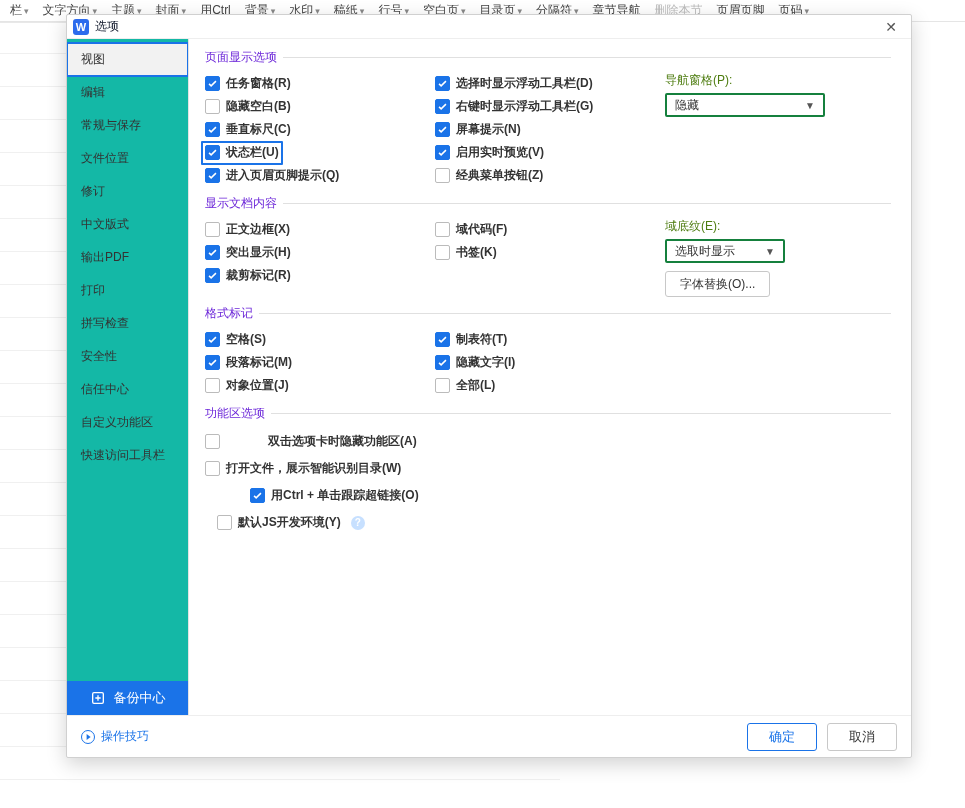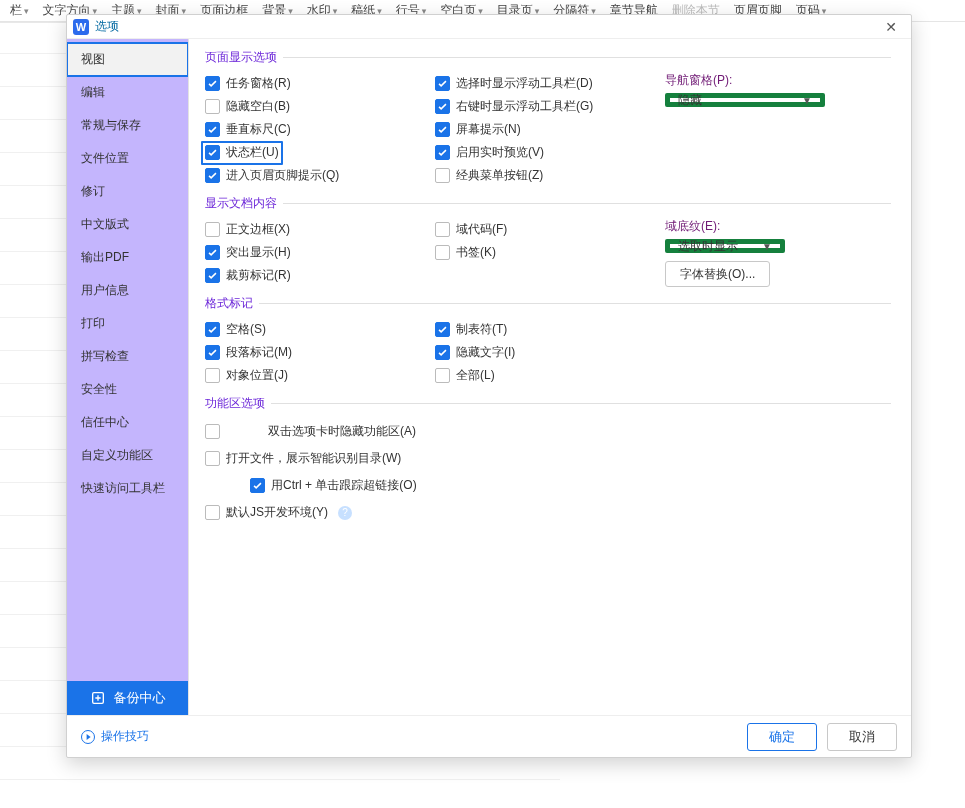--- a/index.html
+++ b/index.html
@@ -82,41 +82,41 @@
     color: #fff;
     border-radius: 3px;
     font-size: 11px;
     font-weight: bold;
     display: flex; align-items: center; justify-content: center;
     margin-right: 6px;
   }
   .dlg-titlebar .title {
     flex: 1;
     font-size: 12px;
-    color: #0369a1;
+    color: #0f172a;
   }
   .dlg-titlebar .close {
     width: 28px; height: 24px;
     display: flex; align-items: center; justify-content: center;
     color: #555;
     font-size: 14px;
     cursor: pointer;
   }
   .dlg-body {
     flex: 1;
     display: flex;
     min-height: 0;
   }
   
   .sidebar {
     width: 122px;
     border-right: 1px solid #e3e3e3;
     display: flex;
     flex-direction: column;
-    background: #c4b5fd;
+    background: #14b8a6;
   }
   .side-items {
     flex: 1;
     padding-top: 4px;
     overflow: hidden;
   }
   .side-item {
     height: 33px;
     display: flex;
     align-items: center;
@@ -176,21 +176,21 @@
   .col {
     min-width: 230px;
   }
   .col.colR { min-width: 170px; }
   .row {
     display: flex;
     align-items: center;
     height: 24px;
     gap: 6px;
   }
-  .row.checkrow { height: 23px; }
+  .row.checkrow { height: 23px; font-weight: bold; }
   .row .chk {
     width: 15px; height: 15px;
     border: 1px solid #bbb;
     border-radius: 2px;
     display: inline-flex;
     align-items: center;
     justify-content: center;
     background: #fff;
     cursor: pointer;
     flex: 0 0 15px;
@@ -213,27 +213,27 @@
     border: 2px solid #1a73e8;
     border-radius: 1px;
     padding: 1px 2px;
     margin: -3px -4px;
     display: inline-flex;
     align-items: center;
     gap: 6px;
     height: 24px;
   }
   .field-label {
-    color: #701a75;
+    color: #4d7c0f;
     margin-bottom: 4px;
   }
   .combo {
     width: 160px;
-    height: 14px;
-    border: 5px solid #15803d;
+    height: 24px;
+    border: 2px solid #15803d;
     border-radius: 2px;
     display: flex;
     align-items: center;
     padding: 0 8px;
     justify-content: space-between;
     cursor: pointer;
     background: #fff;
     font-size: 12px;
   }
   .combo .caret2 {
@@ -313,21 +313,21 @@
 </style>
 </head>
 <body>
 
 <div class="bg-menubar">
 
 <div class="mitem">栏<span class="caret">▾</span></div>
     <div class="mitem">文字方向<span class="caret">▾</span></div>
     <div class="mitem">主题<span class="caret">▾</span></div>
     <div class="mitem">封面<span class="caret">▾</span></div>
-    <div class="mitem">页面边框</div>
+    <div class="mitem">用Ctrl</div>
     <div class="mitem">背景<span class="caret">▾</span></div>
     <div class="mitem">水印<span class="caret">▾</span></div>
     <div class="mitem">稿纸<span class="caret">▾</span></div>
     <div class="mitem">行号<span class="caret">▾</span></div>
     <div class="mitem">空白页<span class="caret">▾</span></div>
     <div class="mitem">目录页<span class="caret">▾</span></div>
     <div class="mitem">分隔符<span class="caret">▾</span></div>
     <div class="mitem">章节导航</div>
     <div class="mitem disabled">删除本节</div>
     <div class="mitem">页眉页脚</div>
@@ -370,21 +370,20 @@
   <div class="dlg-body">
     <div class="sidebar">
       <div class="side-items">
           <div class="side-item active">视图</div>
           <div class="side-item">编辑</div>
           <div class="side-item">常规与保存</div>
           <div class="side-item">文件位置</div>
           <div class="side-item">修订</div>
           <div class="side-item">中文版式</div>
           <div class="side-item">输出PDF</div>
-          <div class="side-item">用户信息</div>
           <div class="side-item">打印</div>
           <div class="side-item">拼写检查</div>
           <div class="side-item">安全性</div>
           <div class="side-item">信任中心</div>
           <div class="side-item">自定义功能区</div>
           <div class="side-item">快速访问工具栏</div>
         </div>
       <div class="side-backup">
         <svg viewBox="0 0 24 24" fill="none" stroke="#fff" stroke-width="2">
           <rect x="4" y="4" width="16" height="16" rx="2"></rect>
@@ -595,21 +594,21 @@
               <span class="lbl">打开文件，展示智能识别目录(W)</span>
             </div>
             <div class="row checkrow" style="height: 27px; padding-left: 45px;">
               <span class="chk checked">
                 <svg viewBox="0 0 16 16">
                   <path d="M3 8.5l3 3 7-7"></path>
                 </svg>
               </span>
               <span class="lbl">用Ctrl + 单击跟踪超链接(O)</span>
             </div>
-            <div class="row checkrow" style="height: 27px;">
+            <div class="row checkrow" style="height: 27px; margin-left: 12px;">
               <span class="chk"></span>
               <span class="lbl">默认JS开发环境(Y)</span>
               <span class="help-icon">?</span>
             </div>
           </div>
       </div>
 
     </div>
   </div>
   <div class="dlg-footer">

